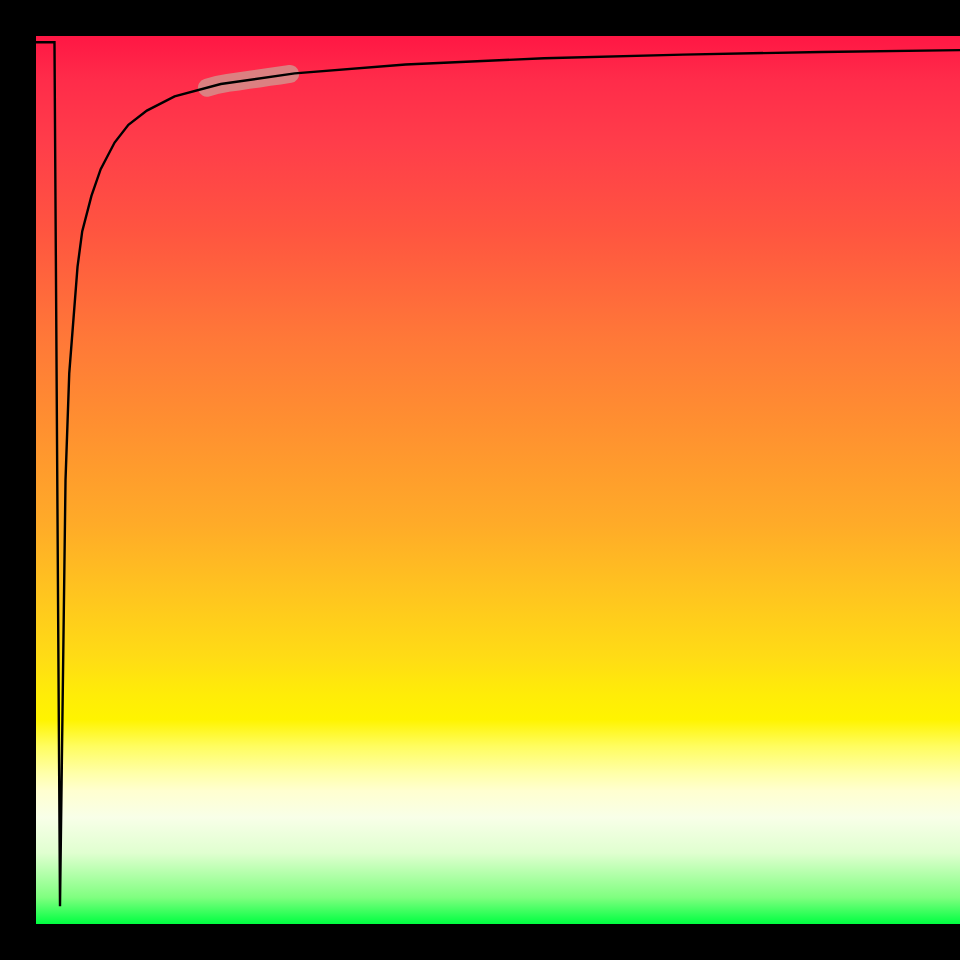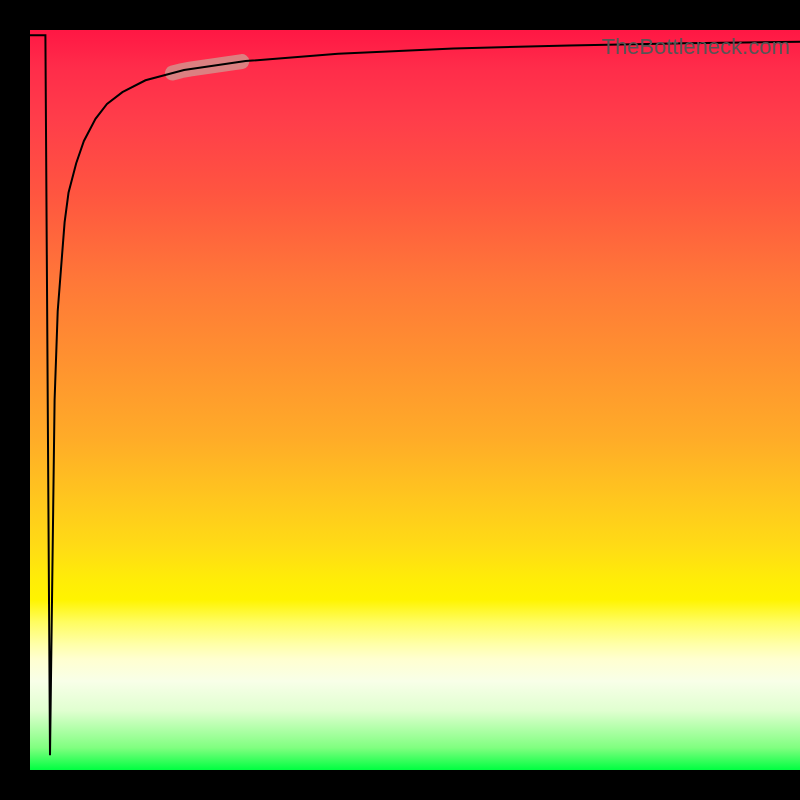--- a/index.html
+++ b/index.html
@@ -83,19 +83,18 @@
       stroke-width: 2;
       fill: none;
     }
   </style>
 </head>
 <body>
 
 <div class="chart-container">
   <div class="plot-area">
     <div class="gradient-bg"></div>
-    <div class="watermark">TheBottleneck.com</div>
     <svg class="curve-layer" viewBox="0 0 770 740" preserveAspectRatio="none">
       <path class="highlight-stroke" d="M142.4 43.1 L151.1 40.7 L159.8 39.1 L168.4 37.9 L177.1 36.6 L185.8 35.4 L194.4 34.1 L203.1 32.9 L211.8 31.6" stroke="#d88a87"></path>
       <path class="main-curve" d="M0.0 5.2 L15.4 5.2 L20.0 725.2 L24.6 370.0 L27.7 281.2 L34.6 192.4 L38.5 162.8 L46.2 133.2 L53.9 111.0 L65.5 88.8 L77.0 74.0 L92.4 62.2 L115.5 50.3 L154.0 40.0 L215.6 31.1 L308.0 23.7 L423.5 18.5 L539.0 15.5 L654.5 13.3 L770.0 11.8"></path>
     </svg>
   </div>
 </div>
 
 </body></html>

